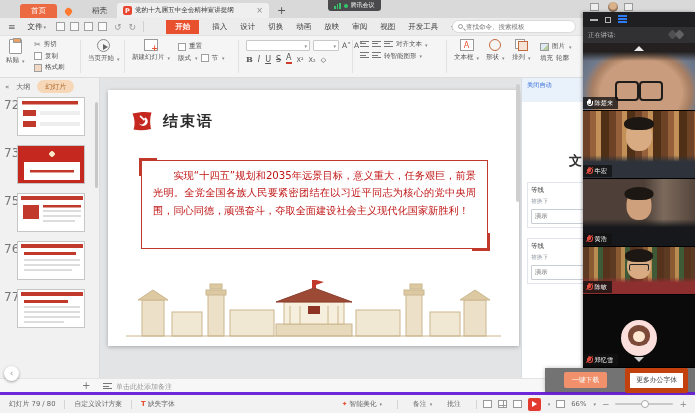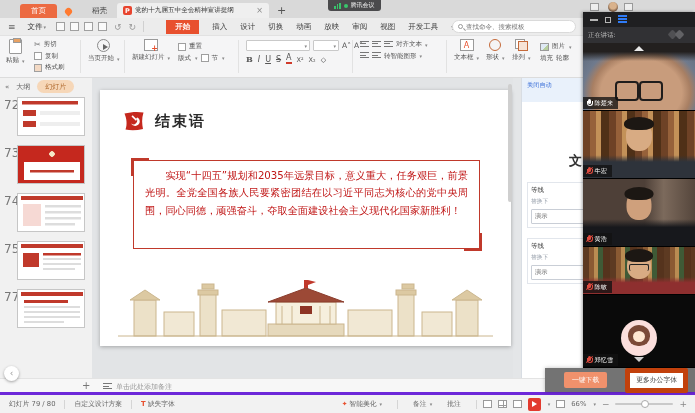--- a/index.html
+++ b/index.html
@@ -113,21 +113,21 @@
   .th6{background:
     linear-gradient(#c0392b,#c0392b) 3px 2px/62px 4px no-repeat,
     linear-gradient(#c0392b,#c0392b) 6px 10px/44px 3px no-repeat,
     linear-gradient(#ddd,#ddd) 6px 16px/56px 2px no-repeat,
     linear-gradient(#ddd,#ddd) 6px 21px/56px 2px no-repeat,
     linear-gradient(#ddd,#ddd) 6px 26px/56px 2px no-repeat,
     linear-gradient(#ddd,#ddd) 6px 31px/40px 2px no-repeat,#fff}
   .lp-scroll{position:absolute;right:1px;top:24px;width:3px;height:86px;background:#c7c7c7;border-radius:2px}
 
   
-  .canvas{position:absolute;left:92px;top:78px;width:421px;height:332px;background:#e2e4e6}
+  .canvas{position:absolute;left:100px;top:78px;width:421px;height:332px;background:#e2e4e6}
   .canvas-scroll{position:absolute;right:1px;top:6px;width:4px;height:118px;background:#cfcfcf;border-radius:2px}
   .slide{position:absolute;left:8px;top:12px;width:411px;height:256px;background:#fff;box-shadow:0 1px 4px rgba(0,0,0,.28)}
   .slide-head{position:absolute;left:22px;top:20px;display:flex;align-items:center;gap:9px}
   .slide-title{font-size:15px;font-weight:bold;color:#2b2b2b;letter-spacing:2px}
   .red-box{position:absolute;left:33px;top:70px;width:347px;height:89px;border:1px solid #c0392b}
   .red-box::before{content:"";position:absolute;left:-3px;top:-3px;width:15px;height:15px;border-top:3px solid #c0392b;border-left:3px solid #c0392b}
   .red-box::after{content:"";position:absolute;right:-3px;bottom:-3px;width:15px;height:15px;border-bottom:3px solid #c0392b;border-right:3px solid #c0392b}
   .red-box p{margin:6px 11px;font-size:10.2px;line-height:1.7;font-weight:normal;color:#c01616;text-indent:2em;text-align:justify}
   .illustration{position:absolute;left:16px;bottom:6px;width:379px;height:80px}
   .float-prev{position:absolute;left:4px;top:366px;width:15px;height:15px;border-radius:50%;background:#fff;box-shadow:0 1px 3px rgba(0,0,0,.35);color:#999;font-size:9px;line-height:14px;text-align:center;z-index:35}
@@ -435,26 +435,26 @@
     <div class="thumbs">
       <div class="thumb-row">
           <span class="tnum">72</span>
           <div class="thumb th1"></div>
         </div>
       <div class="thumb-row">
           <span class="tnum">73</span>
           <div class="thumb th2"></div>
         </div>
       <div class="thumb-row">
-          <span class="tnum">74</span>
-          <div class="thumb th3"></div>
-        </div>
-      <div class="thumb-row">
           <span class="tnum">75</span>
           <div class="thumb th4"></div>
+        </div>
+      <div class="thumb-row">
+          <span class="tnum">76</span>
+          <div class="thumb th5"></div>
         </div>
       <div class="thumb-row">
           <span class="tnum">77</span>
           <div class="thumb th6"></div>
         </div>
     </div>
     <div class="lp-scroll"></div>
   </div>
 
   <div class="canvas">

